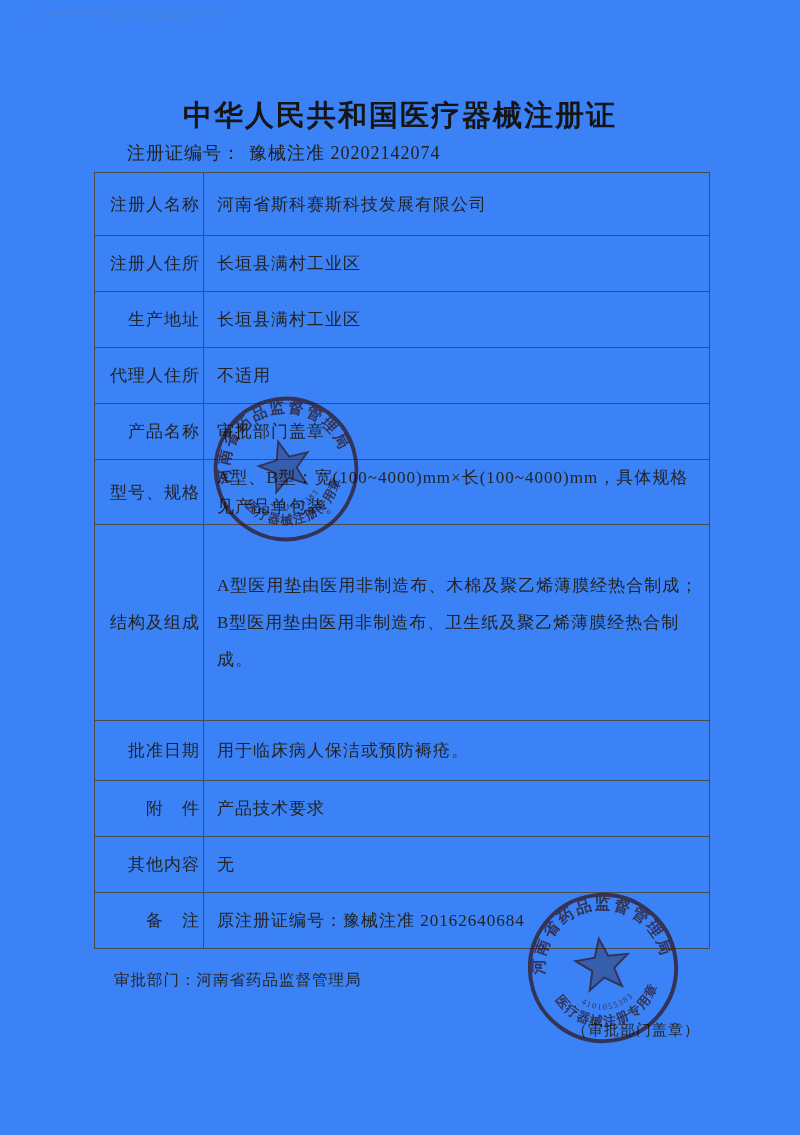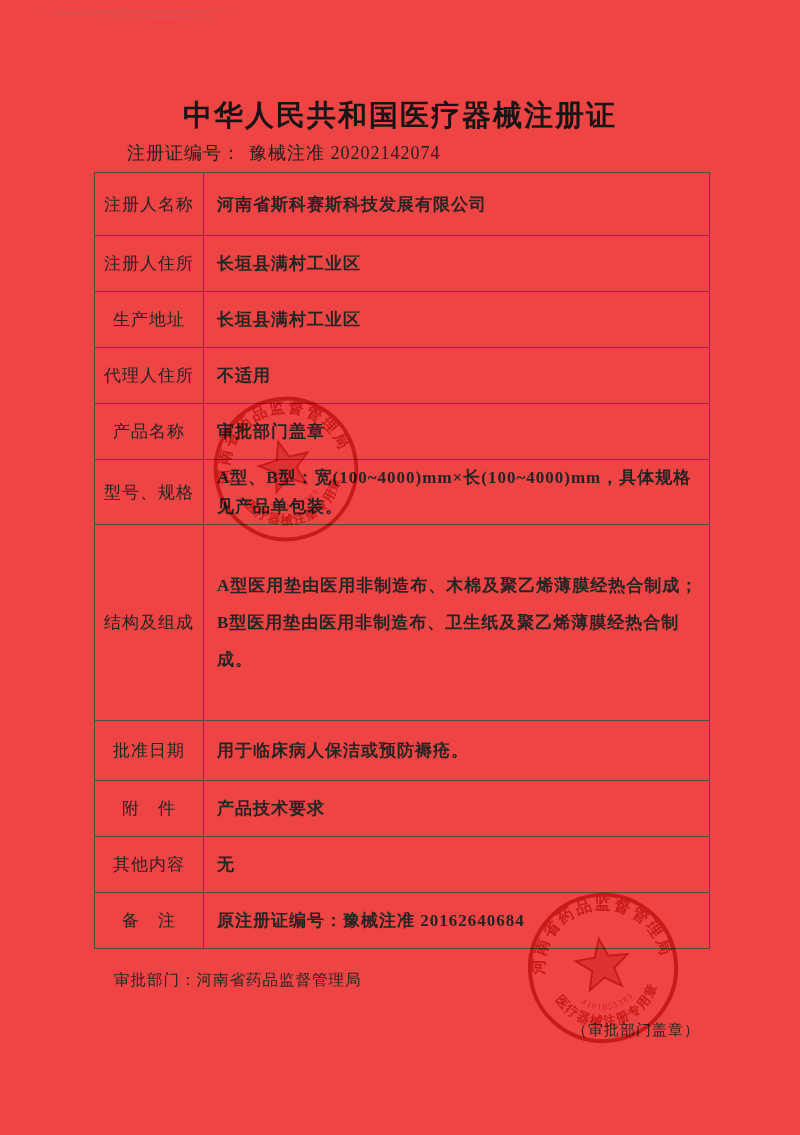--- a/index.html
+++ b/index.html
@@ -5,21 +5,21 @@
   * { box-sizing: border-box; }
   html,body { margin:0; padding:0; }
   body {
     width:800px; height:1135px;
     background:#ffffff;
     font-family:"Liberation Serif","DejaVu Serif",serif;
     color:#1f1f1f;
     position:relative;
     overflow:hidden;
   }
-  .page { position:absolute; inset:0; background:#ef4444; }
+  .page { position:absolute; inset:0; background:#3b82f6; }
 
   .scan-artifact {
     position:absolute; left:30px; top:10px; width:210px; height:10px;
     border-top:2px solid rgba(130,130,130,.22);
     border-radius:60%;
     transform:rotate(-1.2deg);
   }
   .scan-artifact.second { left:95px; top:16px; width:120px; border-top-color:rgba(140,140,140,.15); }
 
   .doc-title {
@@ -40,31 +40,30 @@
     border-collapse:collapse;
     table-layout:fixed;
   }
   table.cert td {
     border:1px solid #4c4c4c;
     font-size:17px;
     vertical-align:middle;
   }
   td.lbl {
     width:109px;
-    text-align:center;
+    text-align:right;
     letter-spacing:1px;
     padding:16px 3px;
     color:#242424;
   }
   td.val {
     padding:3px 10px 3px 13px;
     letter-spacing:1px;
     line-height:29px;
     color:#242424;
-    font-weight:bold;
   }
   tr.h63  { height:63px; }
   tr.h53  { height:53px; }
   tr.h60  { height:60px; }
   tr.h196 { height:196px; }
   tr.h52  { height:52px; }
   tr.h47  { height:47px; }
   tr.h196 td.val { line-height:37px; }
 
   .footer-dept {

